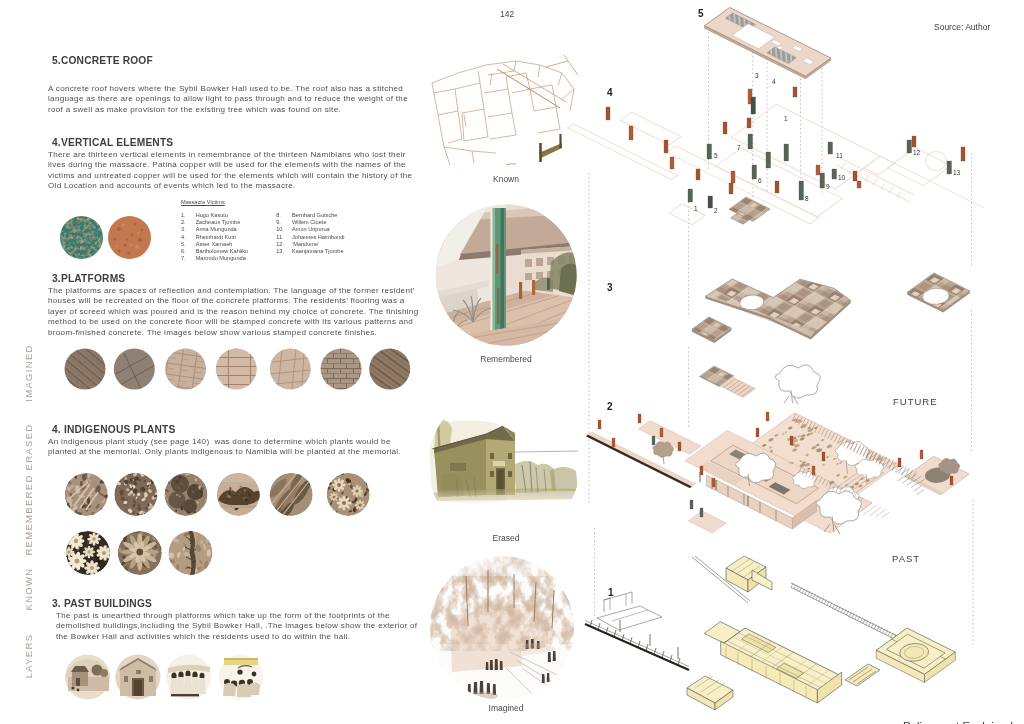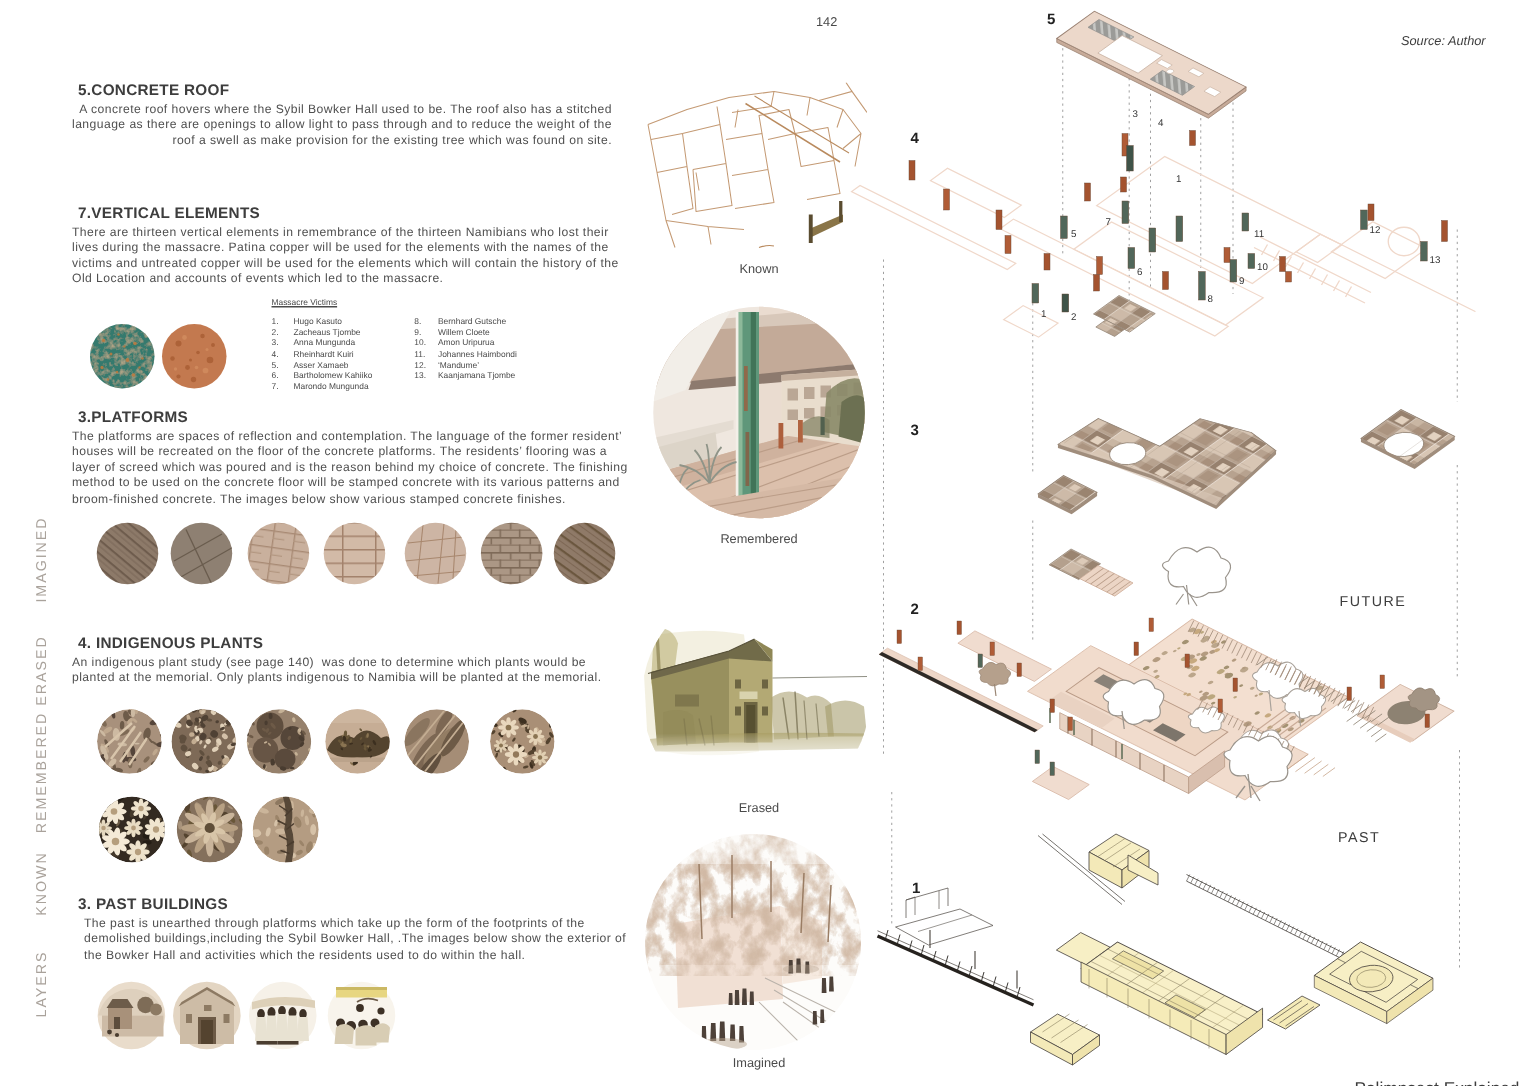--- a/index.html
+++ b/index.html
@@ -85,39 +85,39 @@
         <feColorMatrix in="n" type="matrix" values="0 0 0 0 0.72 0 0 0 0 0.5 0 0 0 0 0.3 0 0 0 1.3 -0.55" result="c"></feColorMatrix>
         <feComposite in="c" in2="SourceGraphic" operator="in" result="ci"></feComposite>
         <feMerge>
           <feMergeNode in="SourceGraphic"></feMergeNode>
           <feMergeNode in="ci"></feMergeNode>
         </feMerge>
       </filter>
 </defs>
 </svg>
 
-<div class="abs" style="left:500px;top:9px;font-size:8.5px;color:#4a4a4a;margin-left:44px;">142</div>
-
-<div class="abs" style="left:934px;top:22px;font-size:8.5px;font-style:italic;color:#3d3d3d;">Source: Author</div>
+<div class="abs" style="left:500px;top:9px;font-size:8.5px;color:#4a4a4a;">142</div>
+
+<div class="abs" style="left:934px;top:22px;font-size:8.5px;color:#3d3d3d;">Source: Author</div>
 
 <div class="side" style="top:373px;left:28px;">IMAGINED</div>
 
 <div class="side" style="top:447px;left:28px;">ERASED</div>
 
 <div class="side" style="top:515px;left:28px;">REMEMBERED</div>
 
 <div class="side" style="top:589px;left:28px;">KNOWN</div>
 
 <div class="side" style="top:656px;left:28px;">LAYERS</div>
 
 <h2 class="abs" style="left:48px;top:51px;">5.CONCRETE ROOF</h2>
 
-<p class="abs" style="left:48px;top:68px;white-space:nowrap;text-align:right;">A concrete roof hovers where the Sybil Bowker Hall used to be. The roof also has a stitched<br>language as there are openings to allow light to pass through and to reduce the weight of the<br>roof a swell as make provision for the existing tree which was found on site.</p>
-
-<h2 class="abs" style="left:48px;top:133px;">7.VERTICAL ELEMENTS</h2>
+<p class="abs" style="left:48px;top:84px;white-space:nowrap;">A concrete roof hovers where the Sybil Bowker Hall used to be. The roof also has a stitched<br>language as there are openings to allow light to pass through and to reduce the weight of the<br>roof a swell as make provision for the existing tree which was found on site.</p>
+
+<h2 class="abs" style="left:48px;top:133px;">4.VERTICAL ELEMENTS</h2>
 
 <p class="abs" style="left:48px;top:150px;white-space:nowrap;">There are thirteen vertical elements in remembrance of the thirteen Namibians who lost their<br>lives during the massacre. Patina copper will be used for the elements with the names of the<br>victims and untreated copper will be used for the elements which will contain the history of the<br>Old Location and accounts of events which led to the massacre.</p>
 
 <div class="abs" style="left:181px;top:199px;font-size:5.6px;color:#4a4a4a;">
   <div style="text-decoration:underline;margin-bottom:7px;">Massacre Victims</div>
   <div style="display:flex;gap:28px;">
     <div style="display:flex;gap:10px;line-height:7.2px;">
         <div>1.<br>2.<br>3.<br>4.<br>5.<br>6.<br>7.</div>
         <div>Hugo Kasuto<br>Zacheaus Tjombe<br>Anna Mungunda<br>Rheinhardt Kuiri<br>Asser Xamaeb<br>Bartholomew Kahiiko<br>Marondo Mungunda</div>
       </div>

